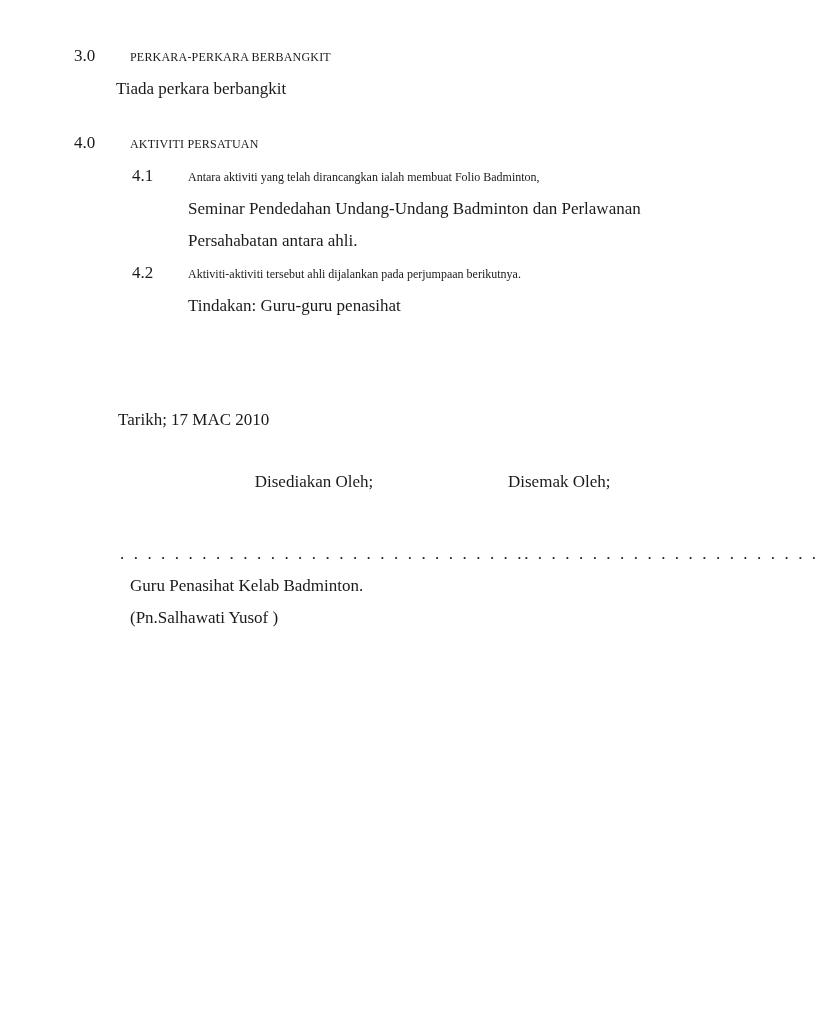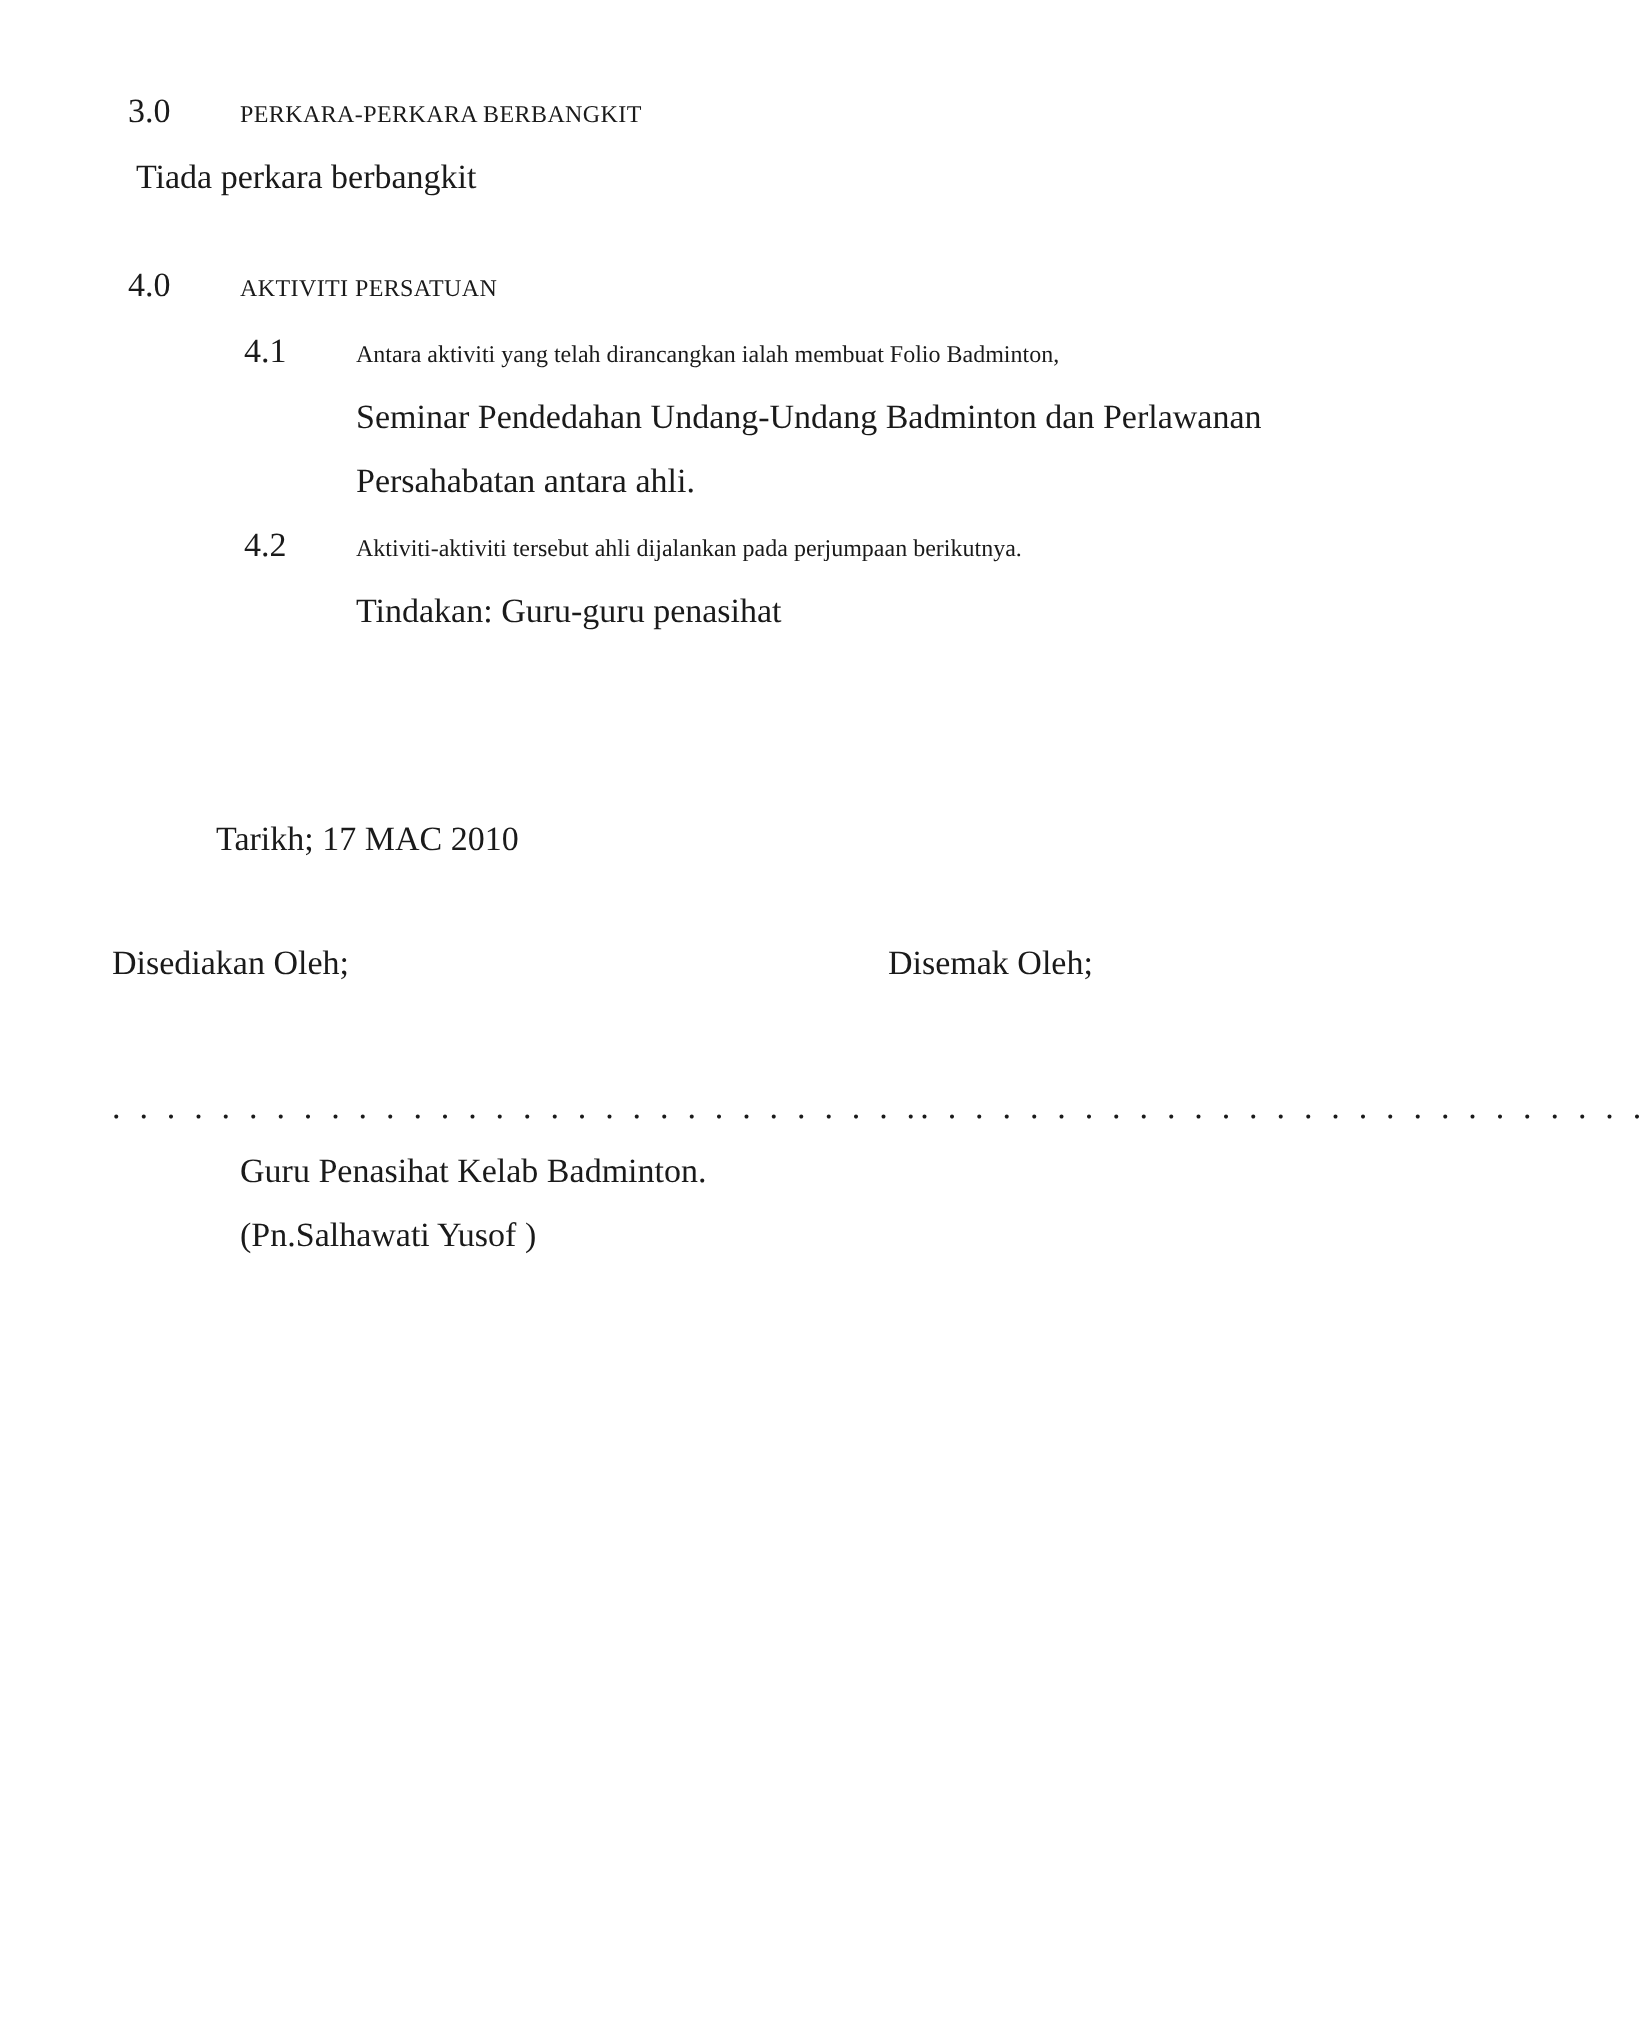--- a/index.html
+++ b/index.html
@@ -14,21 +14,21 @@
   .page {
     position: relative;
     width: 825px;
     height: 1016px;
     background: #ffffff;
     overflow: hidden;
     box-sizing: border-box;
   }
   .doc-body {
     position: absolute;
-    left: 0;
+    left: 10px;
     top: 0;
     width: 808px;
   }
 
   
   .section {
     display: block;
   }
   .row {
     display: flex;
@@ -55,21 +55,21 @@
   }
   .lvl1 > .txt {
     margin-left: 0;
   }
   .heading .txt {
     letter-spacing: 0.2px;
   }
 
   
   .body-line {
-    margin-left: 68px;
+    margin-left: 106px;
     font-size: 17px;
     line-height: 32px;
   }
 
   
   .lvl2 > .num {
     width: 56px;
     margin-left: 122px;
   }
   .lvl2 > .txt {
@@ -82,22 +82,23 @@
     line-height: 32px;
     max-width: 620px;
   }
   .gap-md { height: 22px; }
   .gap-lg { height: 30px; }
   .gap-xl { height: 40px; }
 
   
   .sign-block {
     position: relative;
-    margin-left: 56px;
+    margin-left: 110px;
     width: 660px;
+    text-align: center;
   }
   .sign-row {
     display: flex;
     font-size: 17px;
     line-height: 32px;
   }
   .sign-col-left {
     flex: 0 0 388px;
   }
   .sign-col-right {

